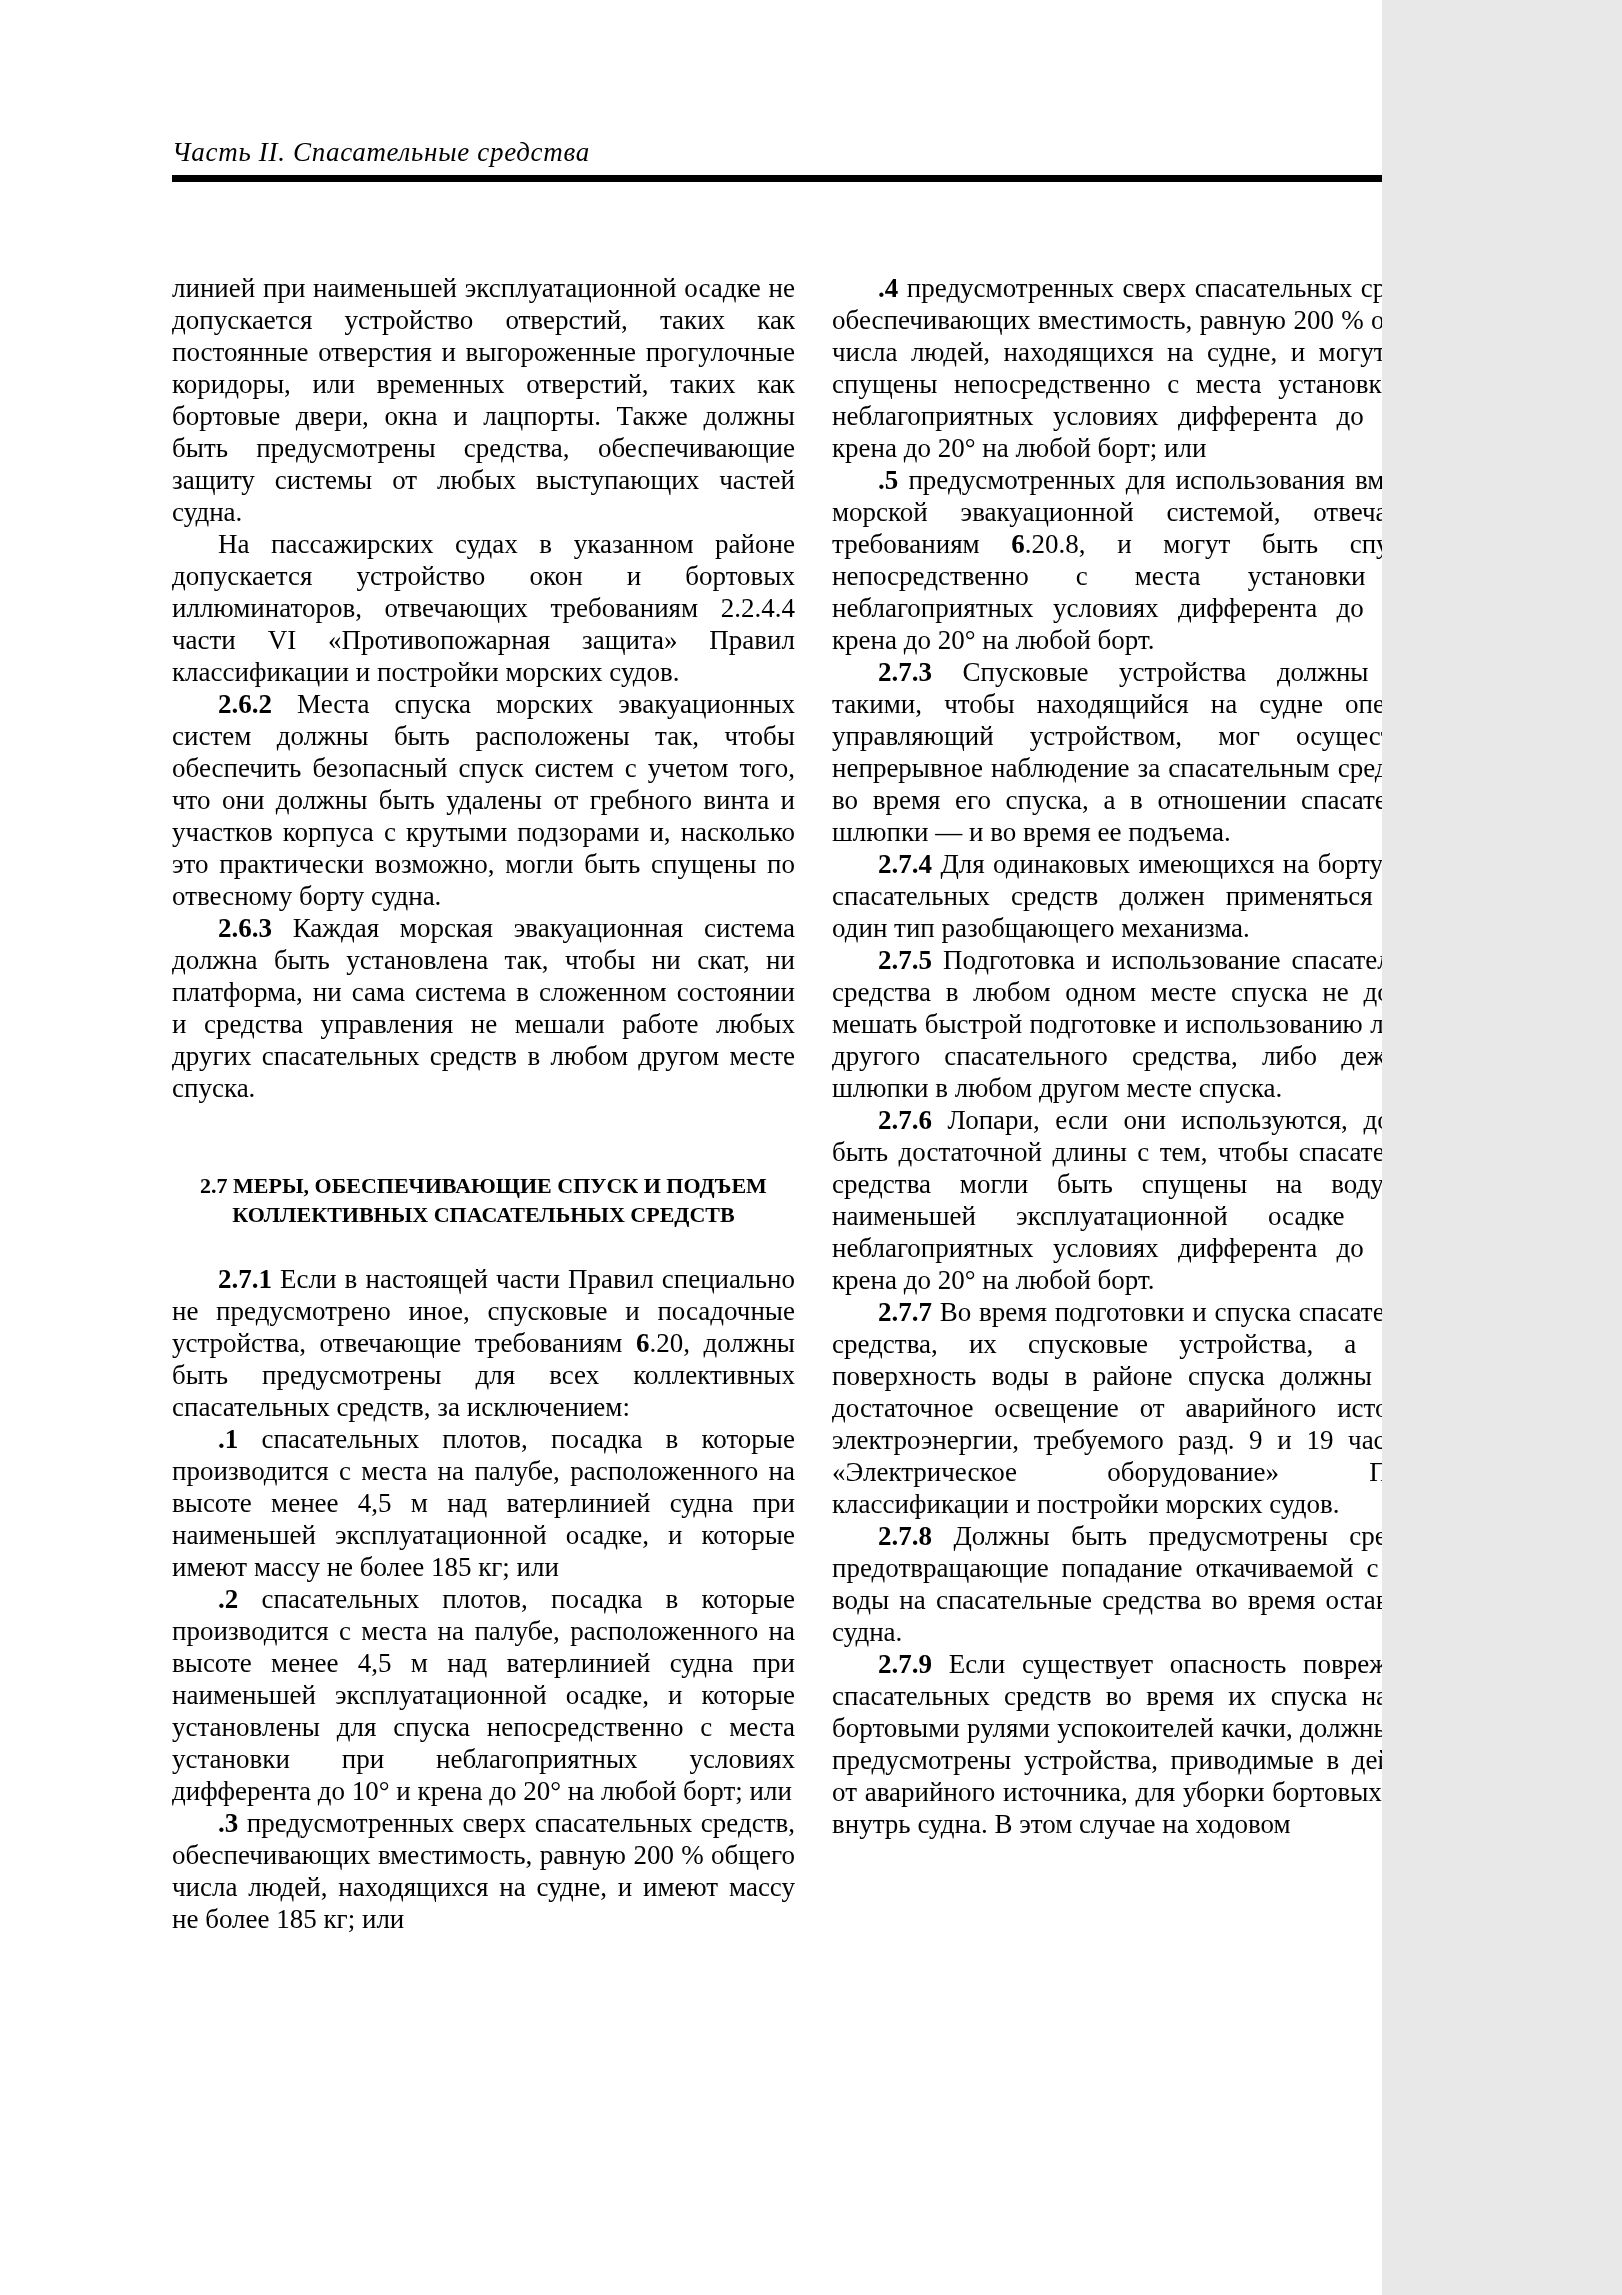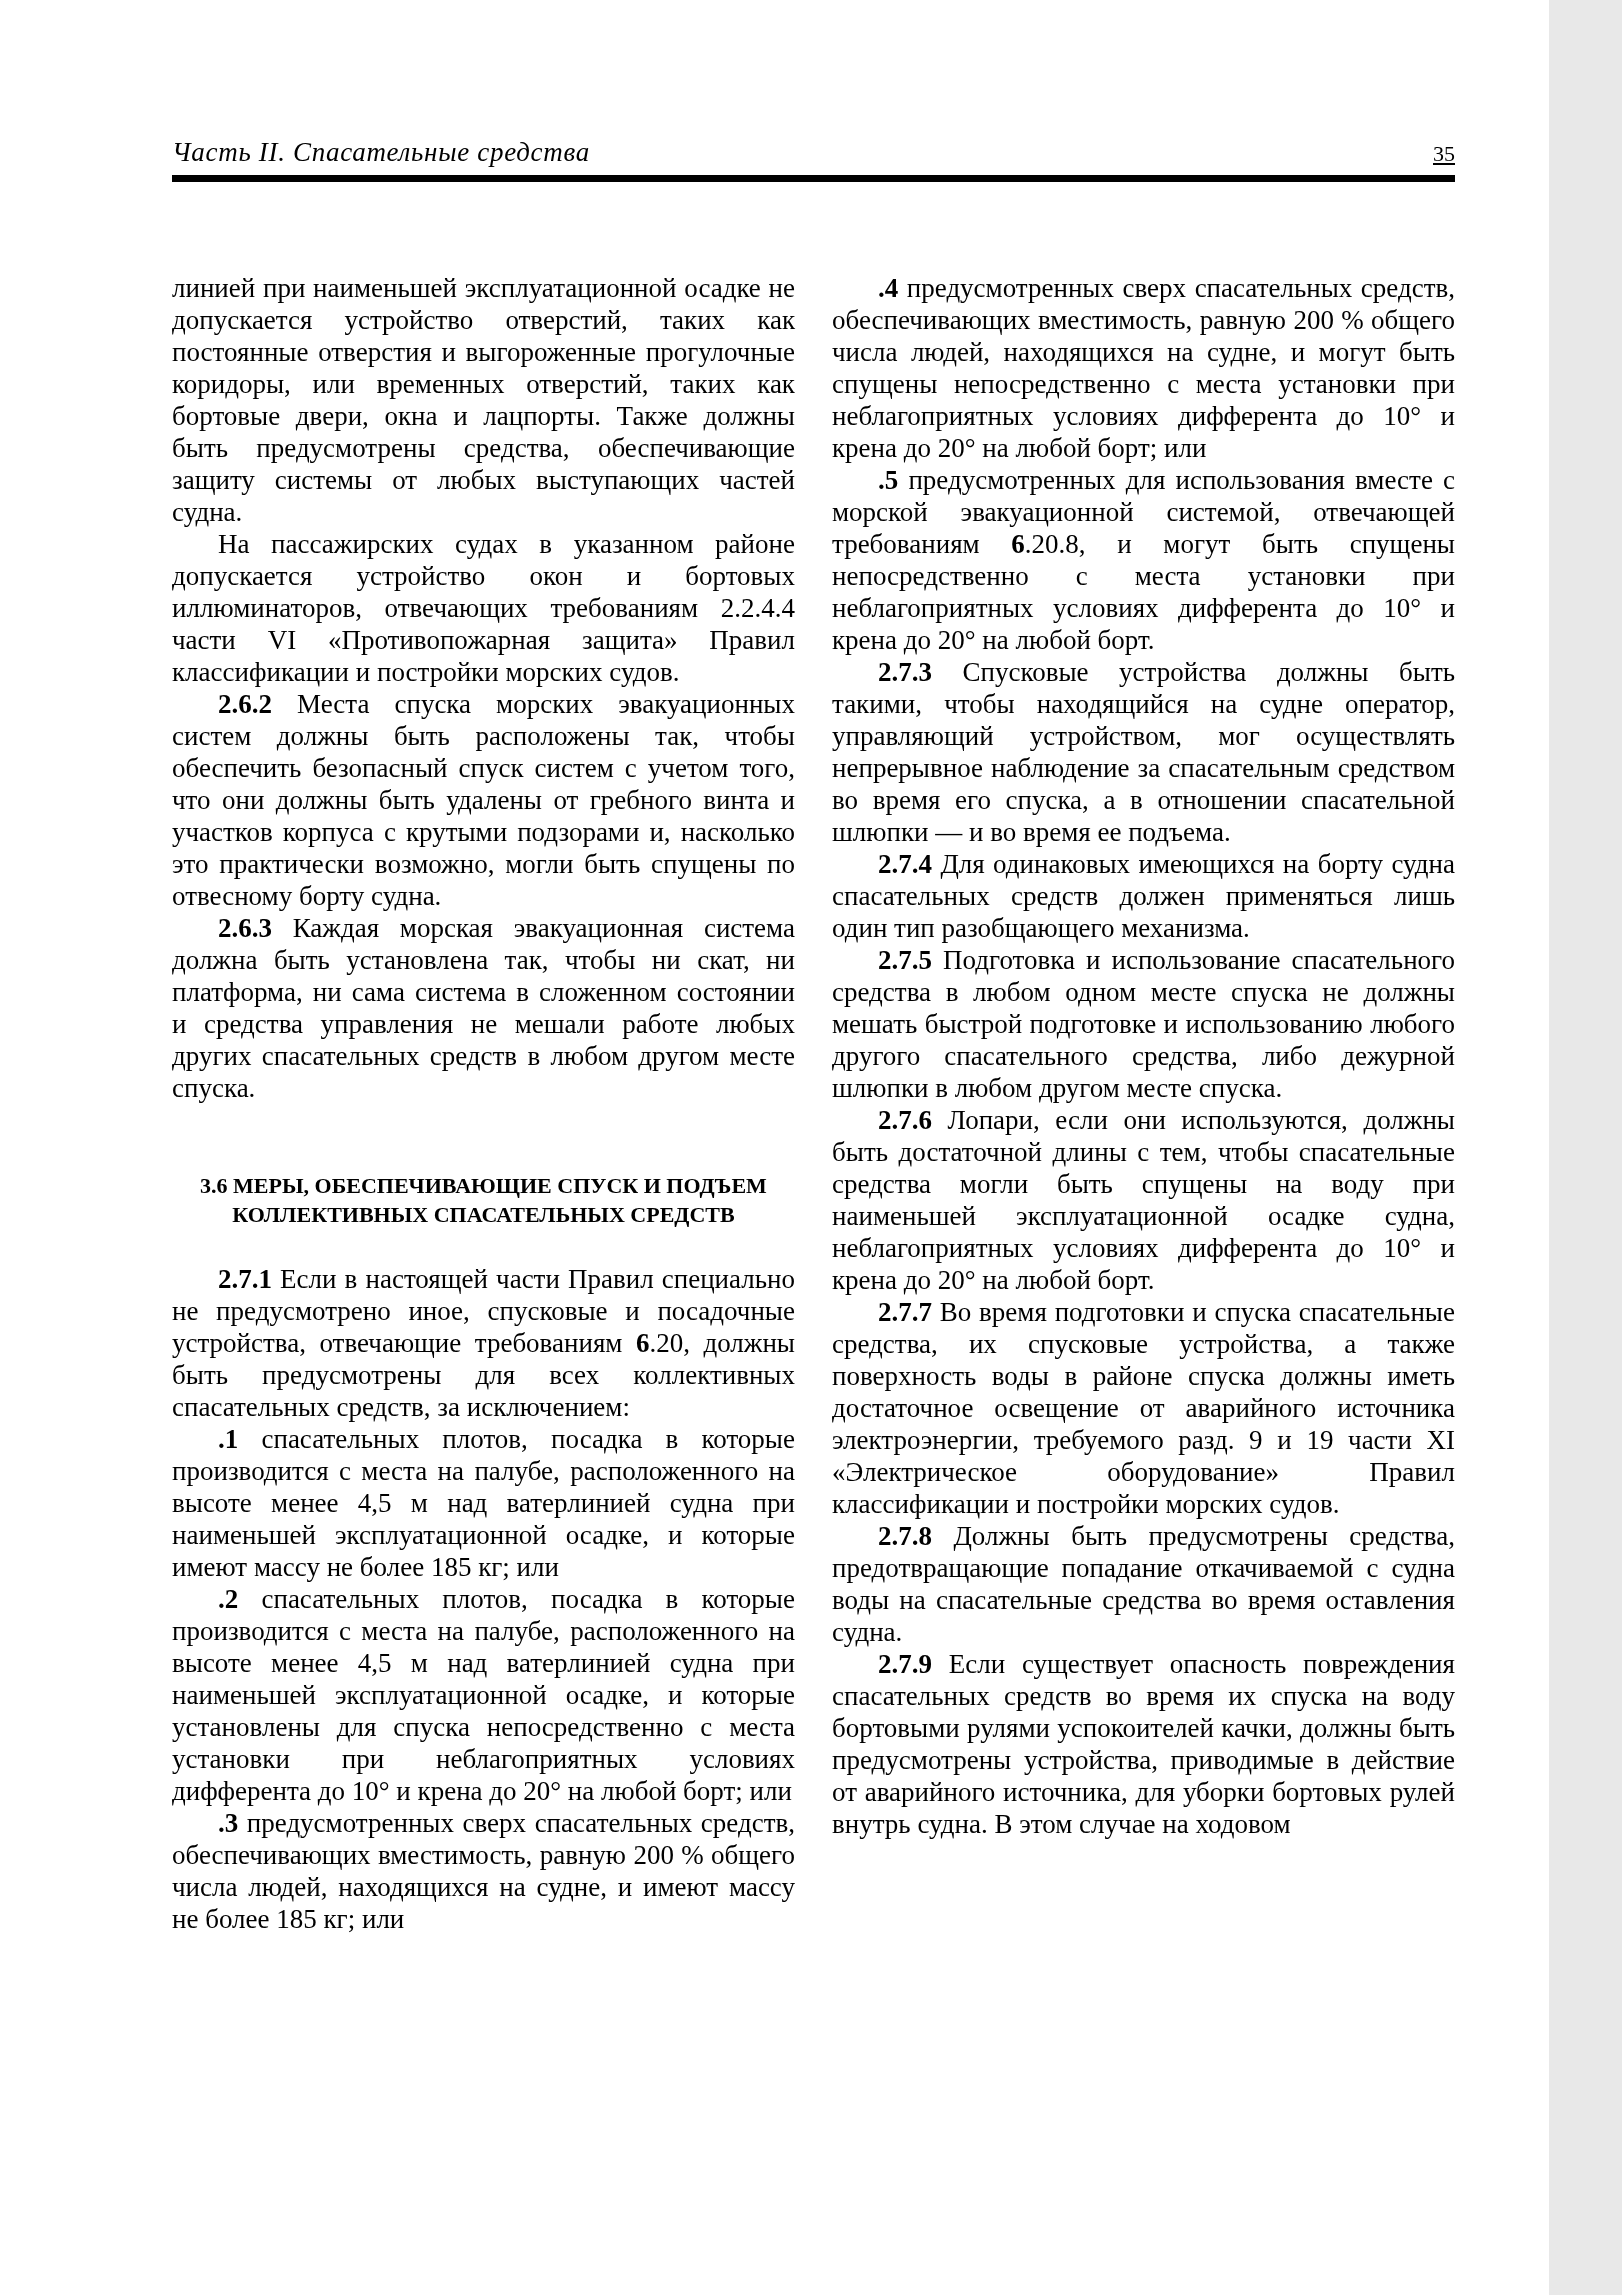--- a/index.html
+++ b/index.html
@@ -2,21 +2,21 @@
 <html lang="ru" style="font-size:10.5px"><head>
 <meta charset="utf-8">
 <style>
   html, body {
     margin: 0;
     padding: 0;
     background: #e8e8e8;
   }
   .page {
     position: relative;
-    width: 1549px;
+    width: 1382px;
     height: 2295px;
     background: #ffffff;
     color: #000000;
     font-family: "Liberation Serif", "DejaVu Serif", serif;
     overflow: hidden;
   }
   .running-head {
     position: absolute;
     top: 137px;
     left: 172px;
@@ -90,21 +90,21 @@
     <span class="title">Часть II. Спасательные средства</span>
     <span class="pageno">35</span>
   </div>
   <div class="head-rule"></div>
   <div class="content">
     <div class="col">
         <p class="para cont">линией при наименьшей эксплуатационной осадке не допускается устройство отверстий, таких как постоянные отверстия и выгороженные прогулочные коридоры, или временных отверстий, таких как бортовые двери, окна и лацпорты. Также должны быть предусмотрены средства, обеспечивающие защиту системы от любых выступающих частей судна.</p>
         <p class="para ind">На пассажирских судах в указанном районе допускается устройство окон и бортовых иллюминаторов, отвечающих требованиям 2.2.4.4 части VI «Противопожарная защита» Правил классификации и постройки морских судов.</p>
         <p class="para ind"><b>2.6.2</b> Места спуска морских эвакуационных систем должны быть расположены так, чтобы обеспечить безопасный спуск систем с учетом того, что они должны быть удалены от гребного винта и участков корпуса с крутыми подзорами и, насколько это практически возможно, могли быть спущены по отвесному борту судна.</p>
         <p class="para ind"><b>2.6.3</b> Каждая морская эвакуационная система должна быть установлена так, чтобы ни скат, ни платформа, ни сама система в сложенном состоянии и средства управления не мешали работе любых других спасательных средств в любом другом месте спуска.</p>
-        <p class="para head">3.6 МЕРЫ, ОБЕСПЕЧИВАЮЩИЕ СПУСК И ПОДЪЕМ КОЛЛЕКТИВНЫХ СПАСАТЕЛЬНЫХ СРЕДСТВ</p>
+        <p class="para head">2.7 МЕРЫ, ОБЕСПЕЧИВАЮЩИЕ СПУСК И ПОДЪЕМ КОЛЛЕКТИВНЫХ СПАСАТЕЛЬНЫХ СРЕДСТВ</p>
         <p class="para ind"><b>2.7.1</b> Если в настоящей части Правил специально не предусмотрено иное, спусковые и посадочные устройства, отвечающие требованиям <b>6</b>.20, должны быть предусмотрены для всех коллективных спасательных средств, за исключением:</p>
         <p class="para ind"><b>.1</b> спасательных плотов, посадка в которые производится с места на палубе, расположенного на высоте менее 4,5 м над ватерлинией судна при наименьшей эксплуатационной осадке, и которые имеют массу не более 185 кг; или</p>
         <p class="para ind"><b>.2</b> спасательных плотов, посадка в которые производится с места на палубе, расположенного на высоте менее 4,5 м над ватерлинией судна при наименьшей эксплуатационной осадке, и которые установлены для спуска непосредственно с места установки при неблагоприятных условиях дифферента до 10° и крена до 20° на любой борт; или</p>
         <p class="para ind"><b>.3</b> предусмотренных сверх спасательных средств, обеспечивающих вместимость, равную 200 % общего числа людей, находящихся на судне, и имеют массу не более 185 кг; или</p>
       </div>
     <div class="col">
         <p class="para ind"><b>.4</b> предусмотренных сверх спасательных средств, обеспечивающих вместимость, равную 200 % общего числа людей, находящихся на судне, и могут быть спущены непосредственно с места установки при неблагоприятных условиях дифферента до 10° и крена до 20° на любой борт; или</p>
         <p class="para ind"><b>.5</b> предусмотренных для использования вместе с морской эвакуационной системой, отвечающей требованиям <b>6</b>.20.8, и могут быть спущены непосредственно с места установки при неблагоприятных условиях дифферента до 10° и крена до 20° на любой борт.</p>
         <p class="para ind"><b>2.7.3</b> Спусковые устройства должны быть такими, чтобы находящийся на судне оператор, управляющий устройством, мог осуществлять непрерывное наблюдение за спасательным средством во время его спуска, а в отношении спасательной шлюпки — и во время ее подъема.</p>
         <p class="para ind"><b>2.7.4</b> Для одинаковых имеющихся на борту судна спасательных средств должен применяться лишь один тип разобщающего механизма.</p>

